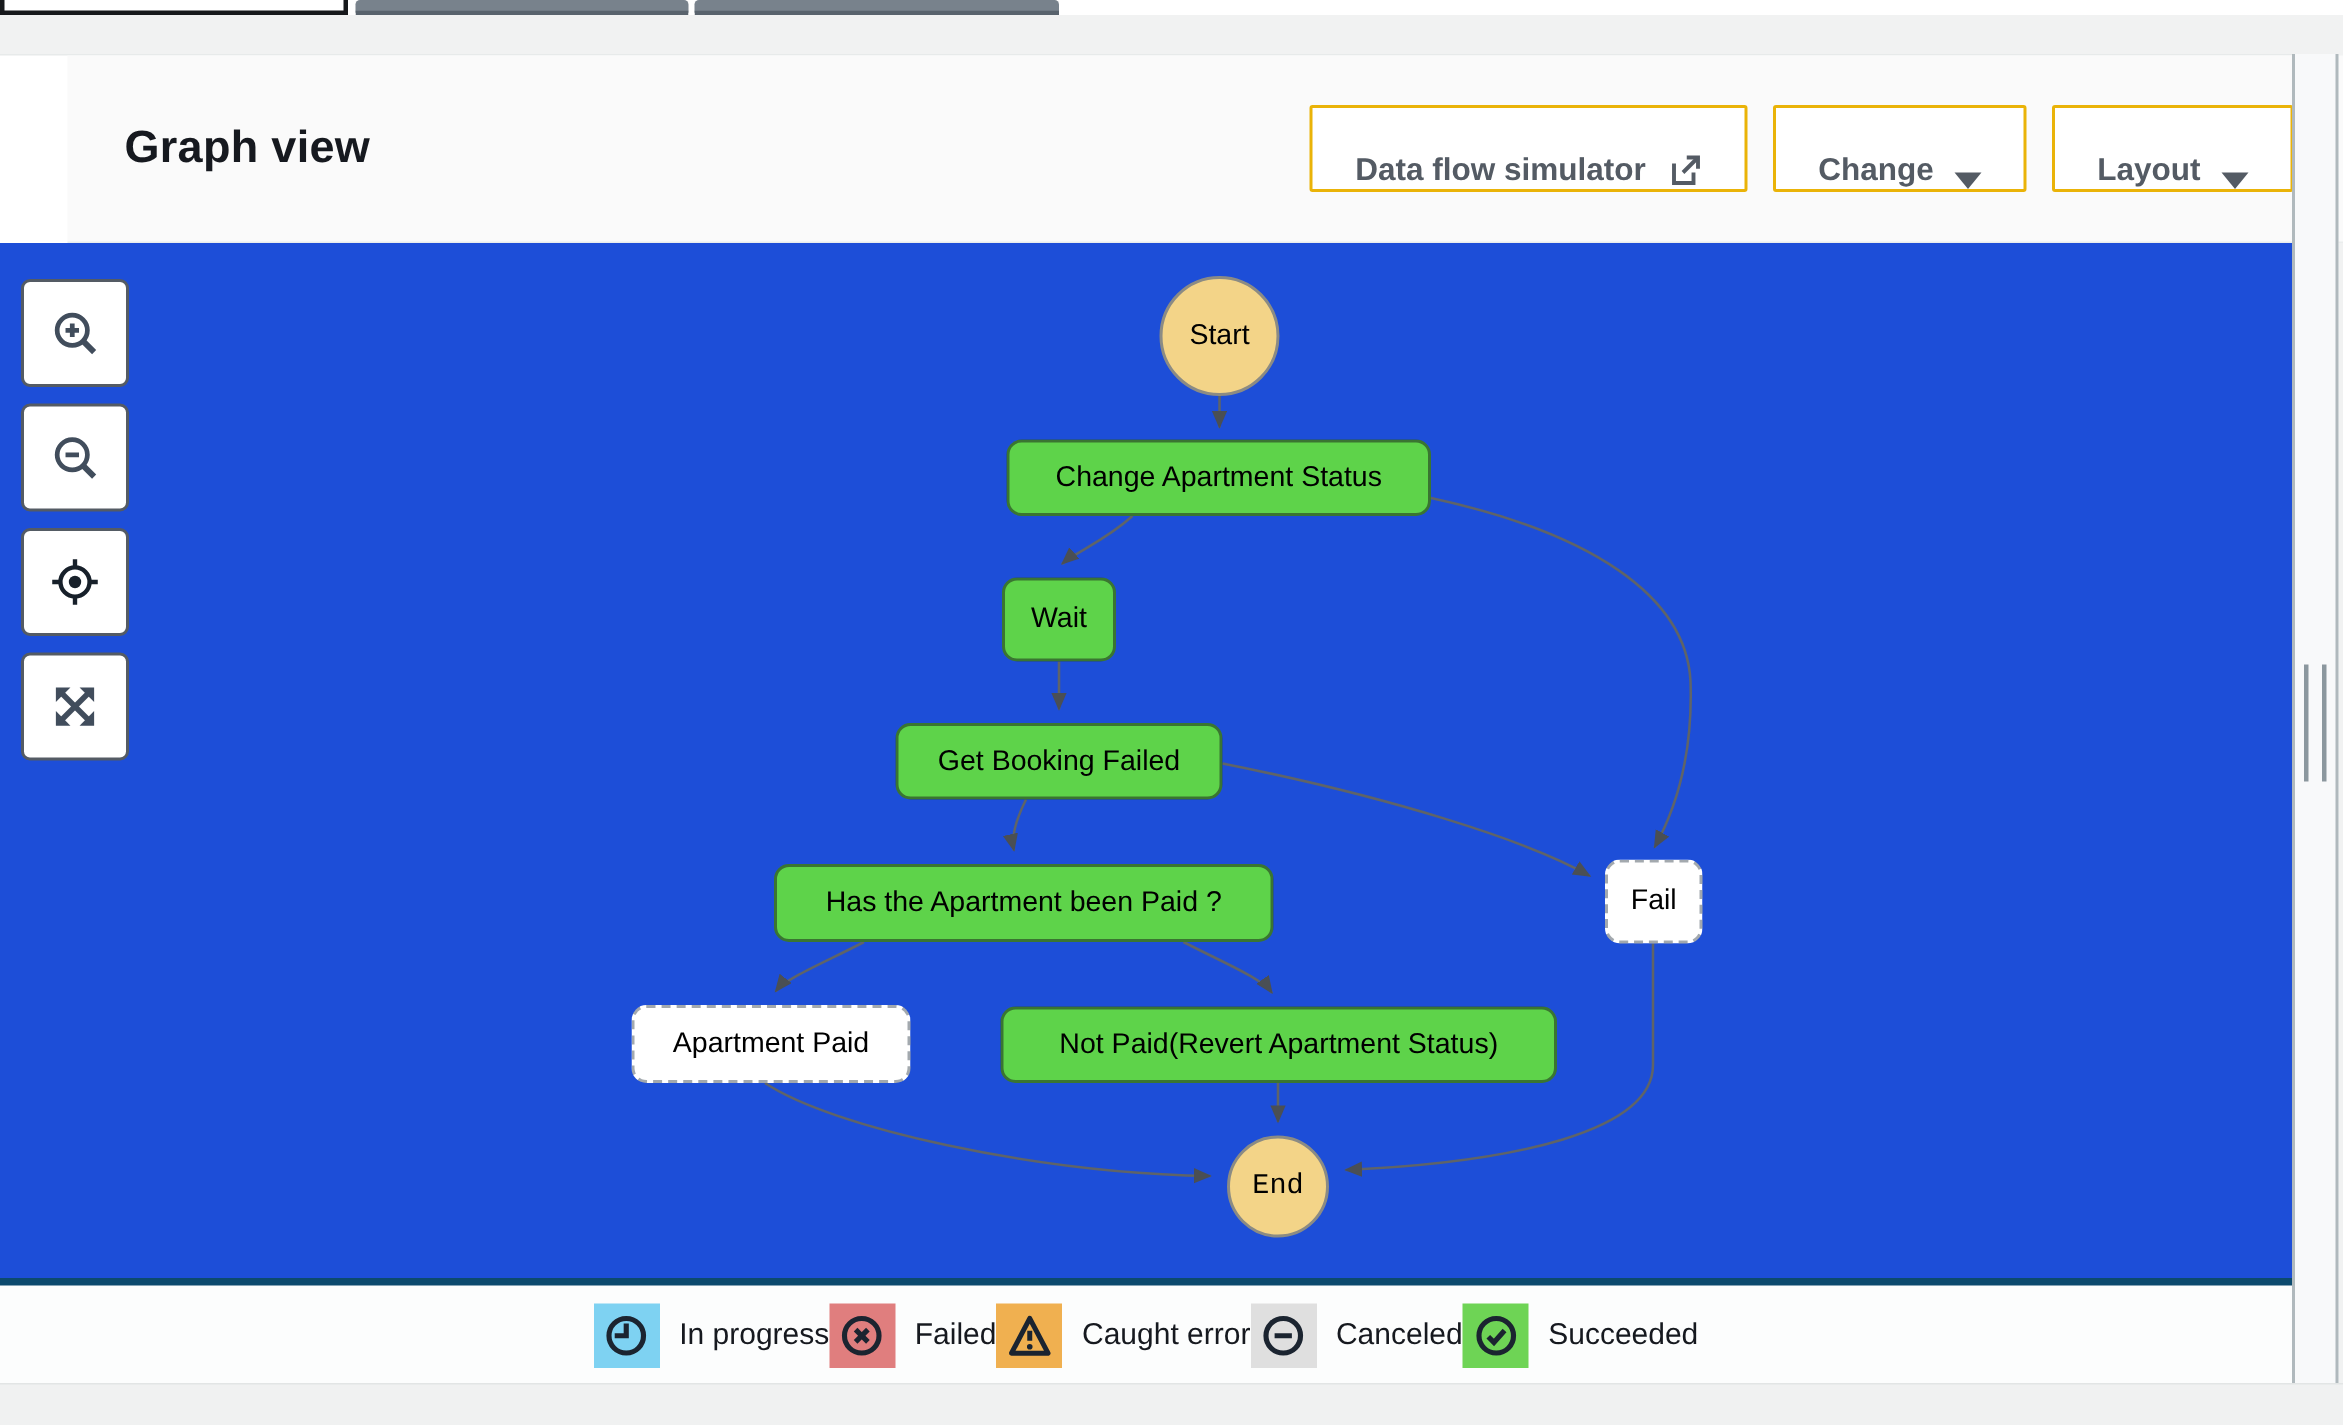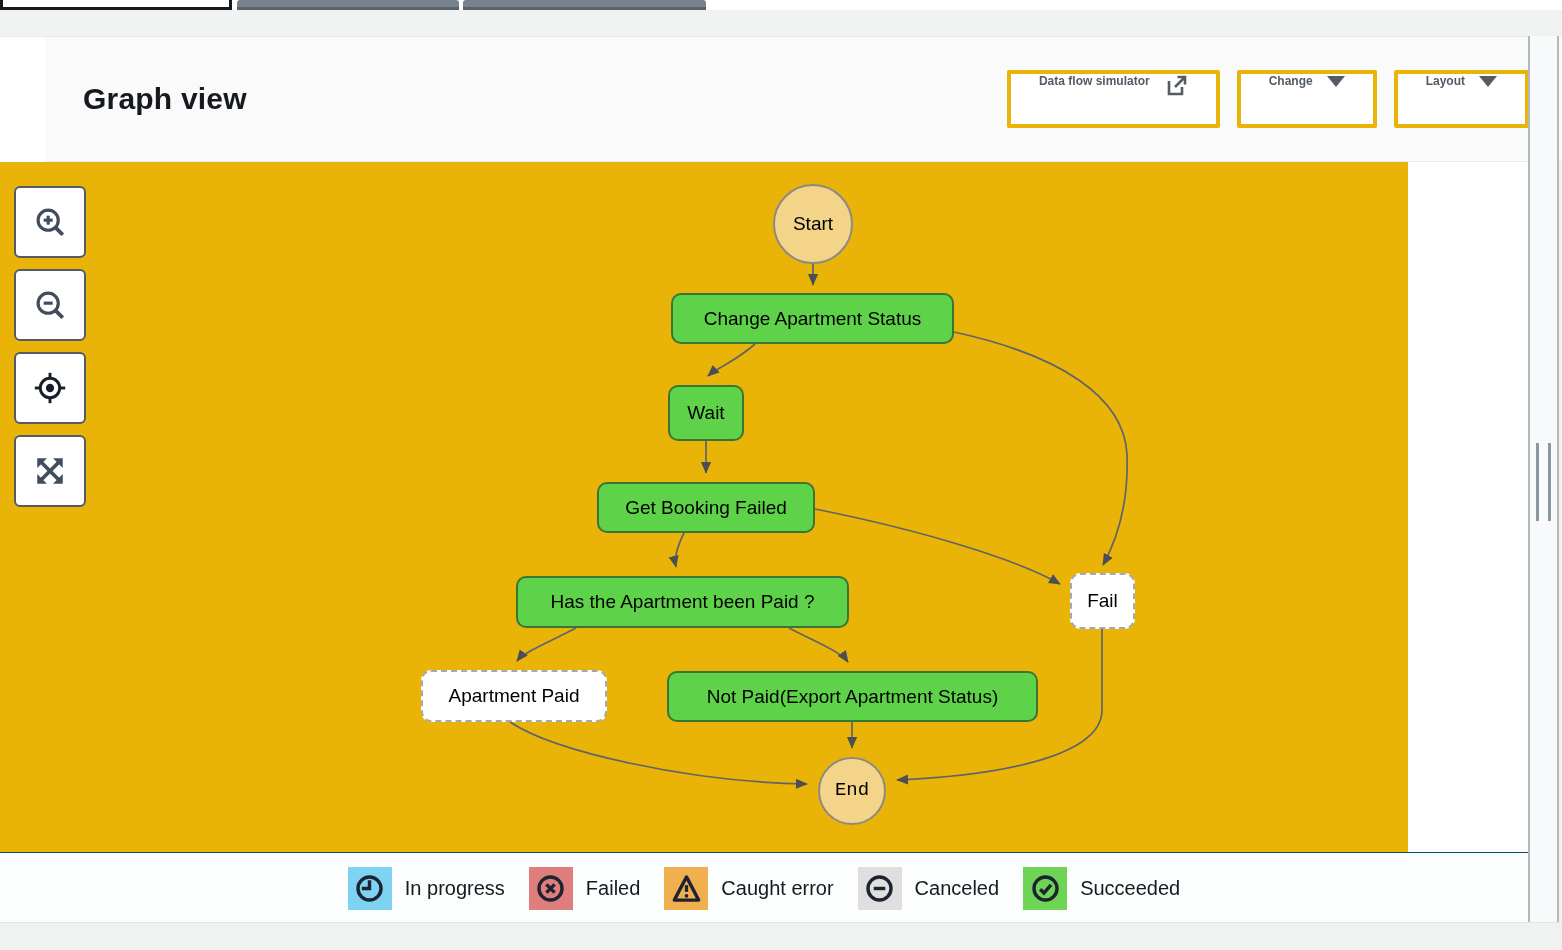--- a/index.html
+++ b/index.html
@@ -31,47 +31,47 @@
   .panel-header {
     position: absolute; left: 0; top: 0; width: 100%; height: 125px;
     background: #fafafa; border-bottom: 1px solid #eaeded;
     display: flex; align-items: center; justify-content: space-between;
     padding: 0 44px 0 38px;
     margin-left: 45px;
   }
   .panel-title { font-size: 30px; font-weight: 700; color: #16191f; letter-spacing: 0.2px; }
   .header-actions { display: flex; gap: 17px; }
   .aws-btn {
-    height: 58px; background: #ffffff; border: 4px solid #eab308; border-radius: 2px;
-    font-family: "Liberation Sans", sans-serif; font-size: 12px; font-weight: 700; color: #545b64;
-    display: flex; align-items: flex-start; gap: 14px; padding: 0 28px; cursor: pointer;
+    height: 58px; background: #ffffff; border: 2px solid #eab308; border-radius: 2px;
+    font-family: "Liberation Sans", sans-serif; font-size: 21px; font-weight: 700; color: #545b64;
+    display: flex; align-items: flex-end; gap: 14px; padding: 0 28px; cursor: pointer;
   }
   .caret { width: 0; height: 0; border-left: 9px solid transparent; border-right: 9px solid transparent; border-top: 11px solid #545b64; margin-top: 2px; }
 
   
-  .canvas { position: absolute; left: 0; top: 125px; width: 1408px; height: 690px; background: #eab308; }
+  .canvas { position: absolute; left: 0; top: 125px; width: 1528px; height: 690px; background: #1d4ed8; }
   .edges { position: absolute; left: 0; top: 0; }
 
   .graph-toolbar { position: absolute; left: 14px; top: 24px; display: flex; flex-direction: column; gap: 11px; }
   .tool-btn {
     width: 72px; height: 72px; background: #ffffff; border: 2px solid #545b64; border-radius: 6px;
     display: flex; align-items: center; justify-content: center; cursor: pointer; color: #414d5c;
   }
 
   .node { position: absolute; display: flex; align-items: center; justify-content: center;
           font-size: 19px; color: #000; text-align: center; line-height: 1.15; }
   .node-task { background: #5ed34a; border: 2px solid rgba(30,40,30,0.55); border-radius: 10px; }
   .node-dashed { background: #ffffff; border: 2px dashed #a3a9ae; border-radius: 10px; }
   .node-terminal { background: #f3d488; border: 2px solid #8b8b84; border-radius: 50%; }
 
   
   .legend-bar {
     position: absolute; left: 0; top: 815px; width: 1528px; height: 71px;
-    background: #fcfdfd; border-top: 1px solid #0c4a6e;
-    display: flex; align-items: center; justify-content: center; gap: 24px;
+    background: #fcfdfd; border-top: 5px solid #0c4a6e;
+    display: flex; align-items: center; justify-content: center; 
   }
   .legend-item { display: flex; align-items: center; gap: 13px; }
   .legend-swatch { width: 44px; height: 43px; display: flex; align-items: center; justify-content: center; color: #1b2430; }
   .legend-label { font-size: 20px; color: #16191f; }
 
   
   .gutter {
     position: absolute; left: 1528px; top: 36px; width: 31px; height: 886px;
     background: #f8f9fa; border-left: 2px solid #b0b9bd; border-right: 2px solid #b0b9bd;
   }
@@ -208,21 +208,21 @@
 
     <div class="node node-task" style="left:516px; top:414px; width:333px; height:52px;">
       <span>Has the Apartment been Paid ?</span>
     </div>
 
     <div class="node node-dashed" style="left:421px; top:508px; width:186px; height:52px;">
       <span>Apartment Paid</span>
     </div>
 
     <div class="node node-task" style="left:667px; top:509px; width:371px; height:51px;">
-      <span>Not Paid(Export Apartment Status)</span>
+      <span>Not Paid(Revert Apartment Status)</span>
     </div>
 
     <div class="node node-dashed" style="left:1070px; top:411px; width:65px; height:56px;">
       <span>Fail</span>
     </div>
 
     <div class="node node-terminal" style="left:818px; top:595px; width:68px; height:68px;font-family:Liberation Mono, monospace;">
       <span>End</span>
     </div>
 

